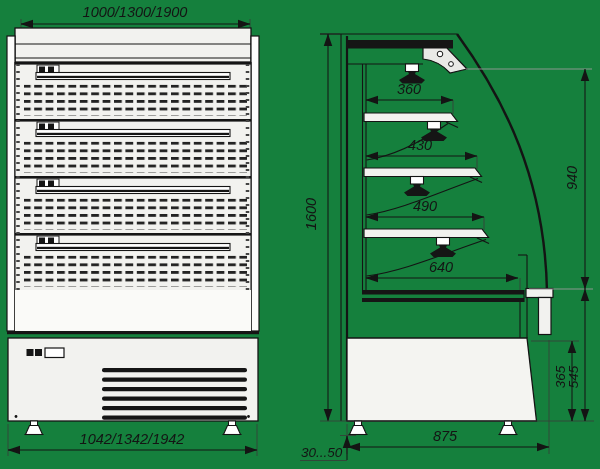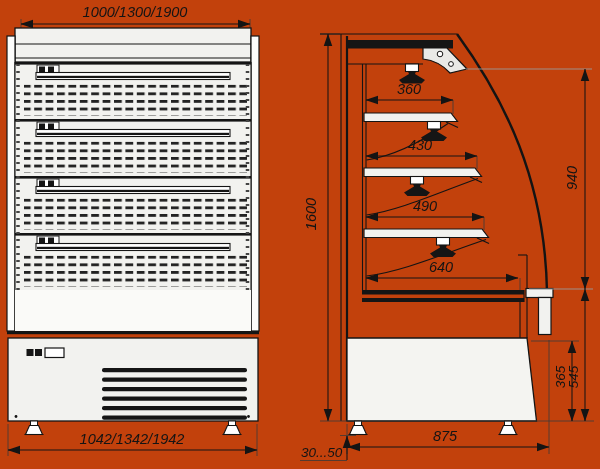--- a/index.html
+++ b/index.html
@@ -1,16 +1,16 @@
 <!DOCTYPE html>
 <html><head>
 <meta charset="utf-8">
 <style>
   html,body{margin:0;padding:0;background:#fbfbfa;}
-  .stage{width:600px;height:469px;position:relative;background:#c2410c;}
+  .stage{width:600px;height:469px;position:relative;background:#15803d;}
   svg{display:block;font-family:"Liberation Sans",sans-serif;}
   .dim-text{font-style:italic;font-size:14.5px;fill:#141414;}
   .dim-text-sm{font-style:italic;font-size:13.5px;fill:#141414;}
   .ln{stroke:#141414;stroke-width:1.1;fill:none;}
   .ln-thin{stroke:#3a3a3a;stroke-width:0.8;fill:none;}
   .ln-gray{stroke:#9a9a9a;stroke-width:0.9;fill:none;}
   .panel{fill:#f2f2ef;stroke:#141414;stroke-width:1.3;}
   .white-panel{fill:#fcfcfb;stroke:#141414;stroke-width:1.2;}
   .dark{fill:#151515;stroke:none;}
   .dimline{stroke:#141414;stroke-width:1.05;fill:none;}

